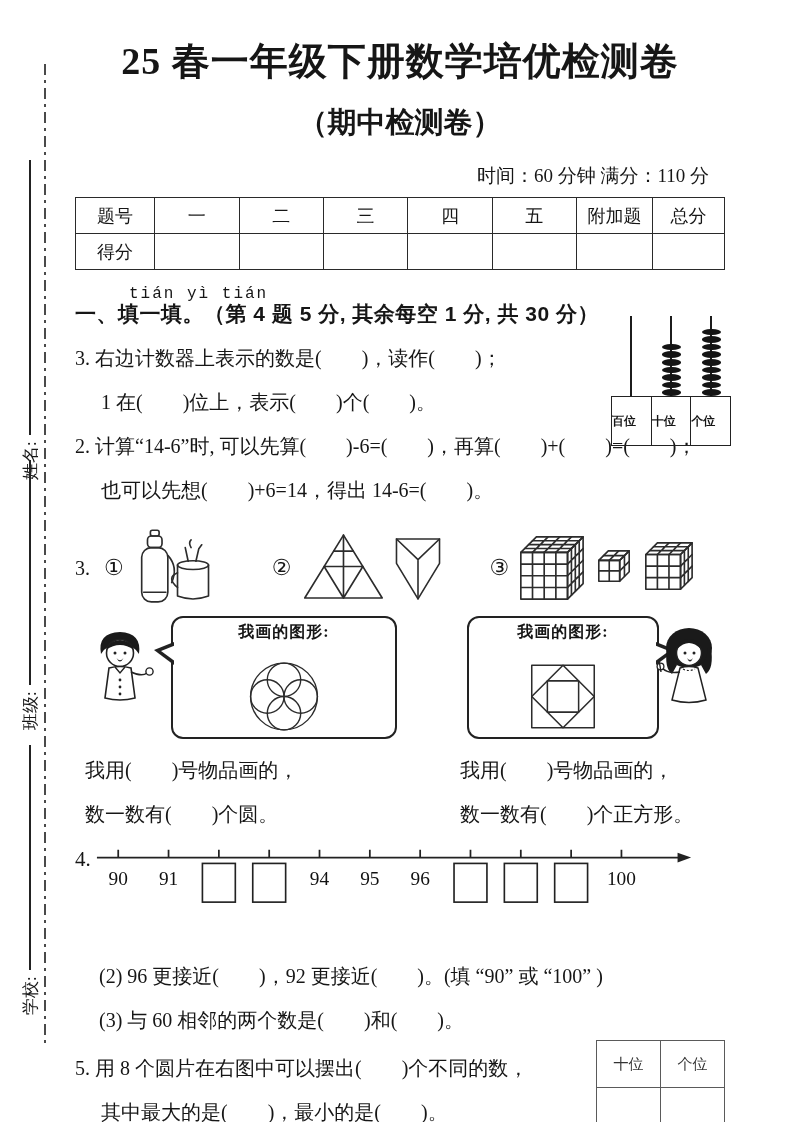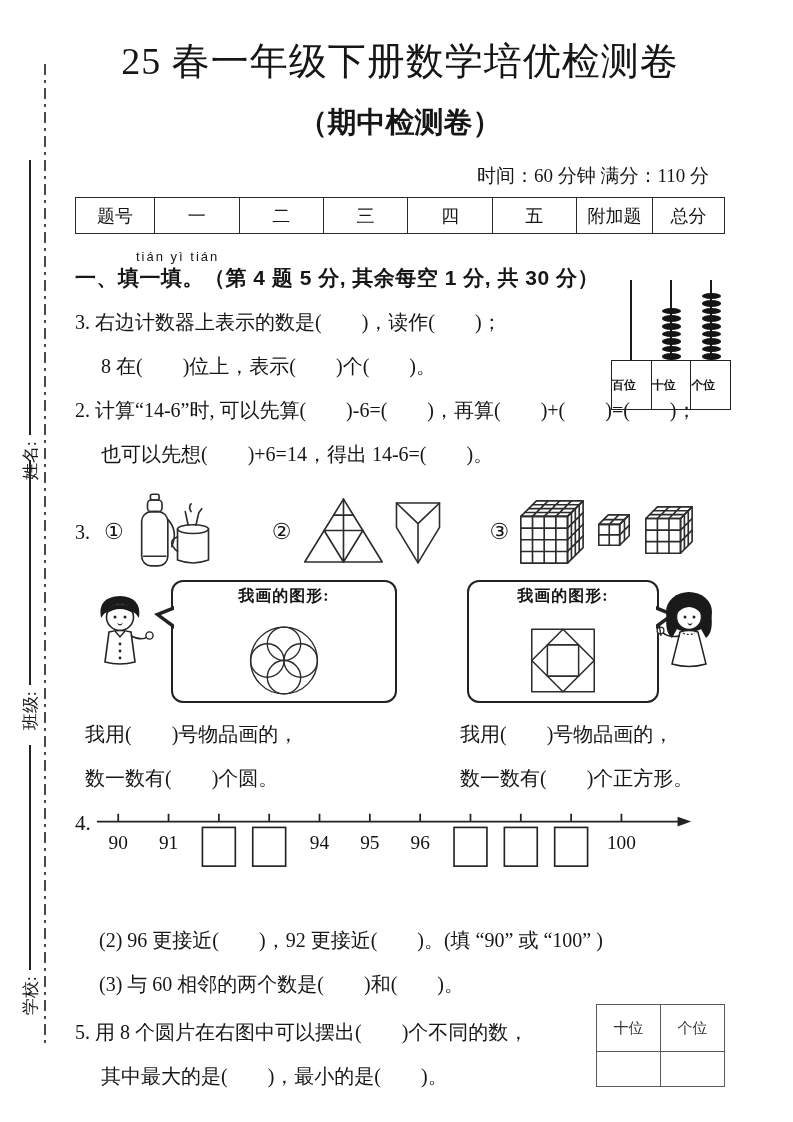--- a/index.html
+++ b/index.html
@@ -12,34 +12,34 @@
     background:repeating-linear-gradient(180deg,#4a4a4a 0 11px,transparent 11px 16px,#4a4a4a 16px 19px,transparent 19px 24px);}
   .margin-field{position:absolute;height:40px;display:flex;align-items:center;transform:rotate(-90deg);}
   .margin-field .mlabel{font-size:17px;white-space:nowrap;padding-right:6px;}
   .margin-field .mline{flex:1 1 auto;height:0;border-top:2px solid #222;align-self:center;}
   #mf-name{width:320px;left:-130px;top:300px;}
   #mf-class{width:270px;left:-105px;top:575px;}
   #mf-school{width:270px;left:-105px;top:860px;}
 
   
   .main{position:absolute;left:75px;top:26px;width:650px;}
-  .title{margin:10px 0 0;text-align:center;font-size:38px;font-weight:400;letter-spacing:1px;}
+  .title{margin:10px 0 0;text-align:center;font-size:38px;font-weight:700;letter-spacing:1px;}
   .subtitle{margin:16px 0 0;text-align:center;font-size:29px;font-weight:700;}
   .info{margin-top:20px;text-align:right;padding-right:16px;font-size:19px;}
   .info span{}
 
   table.score{width:100%;border-collapse:collapse;margin-top:8px;table-layout:fixed;}
   table.score th,table.score td{border:1.6px solid #2a2a2a;height:35px;text-align:center;
     font-size:18px;font-weight:400;padding:0;}
 
   .sec-title{margin-top:30px;font-family:"Liberation Sans","DejaVu Sans",sans-serif;
     font-weight:700;font-size:21px;letter-spacing:.5px;}
   .rb{position:relative;display:inline-block;}
-  .rb .py{position:absolute;top:-15px;left:18px;font-size:13px;font-weight:400;
-    font-family:Liberation Sans, sans-serif;letter-spacing:2px;white-space:nowrap;}
+  .rb .py{position:absolute;top:-15px;left:11px;font-size:16px;font-weight:400;
+    font-family:Liberation Mono, monospace;letter-spacing:2px;white-space:nowrap;}
 
   .q{font-size:20px;line-height:44px;}
   .q .cont{padding-left:26px;display:block;}
   .q1wrap{position:relative;margin-top:8px;padding-right:150px;}
 
   
   .abacus{position:absolute;right:-6px;top:-22px;width:120px;}
   .abacus .rods{display:flex;height:82px;}
   .rod-col{position:relative;width:40px;height:82px;}
   .rod{position:absolute;left:50%;margin-left:-1px;top:2px;bottom:0;width:2px;background:#1c1c1c;}
@@ -140,30 +140,40 @@
           <tr>
         <td>题号</td>
         <td>一</td>
         <td>二</td>
         <td>三</td>
         <td>四</td>
         <td>五</td>
         <td>附加题</td>
         <td>总分</td>
       </tr>
+      <tr>
+        <td>得分</td>
+        <td></td>
+        <td></td>
+        <td></td>
+        <td></td>
+        <td></td>
+        <td></td>
+        <td></td>
+      </tr>
     </tbody>
       </table>
 
     <div class="sec-title">
       <span>一、</span><span class="rb"><span class="py">tián yì tián</span><span>填一填</span></span><span>。（第 4 题 5 分, 其余每空 1 分, 共 30 分）</span>
     </div>
 
     <div class="q q1wrap">
       <span>3. 右边计数器上表示的数是(　　)，读作(　　)；</span>
-      <span class="cont">8 在(　　)位上，表示(　　)个(　　)。</span>
+      <span class="cont">1 在(　　)位上，表示(　　)个(　　)。</span>
       <div class="abacus">
         <div class="rods">
           <div class="rod-col">
             <div class="rod"></div>
             <div class="beads"></div>
           </div>
           <div class="rod-col">
             <div class="rod"></div>
             <div class="beads">
                 <div class="bead"></div>

